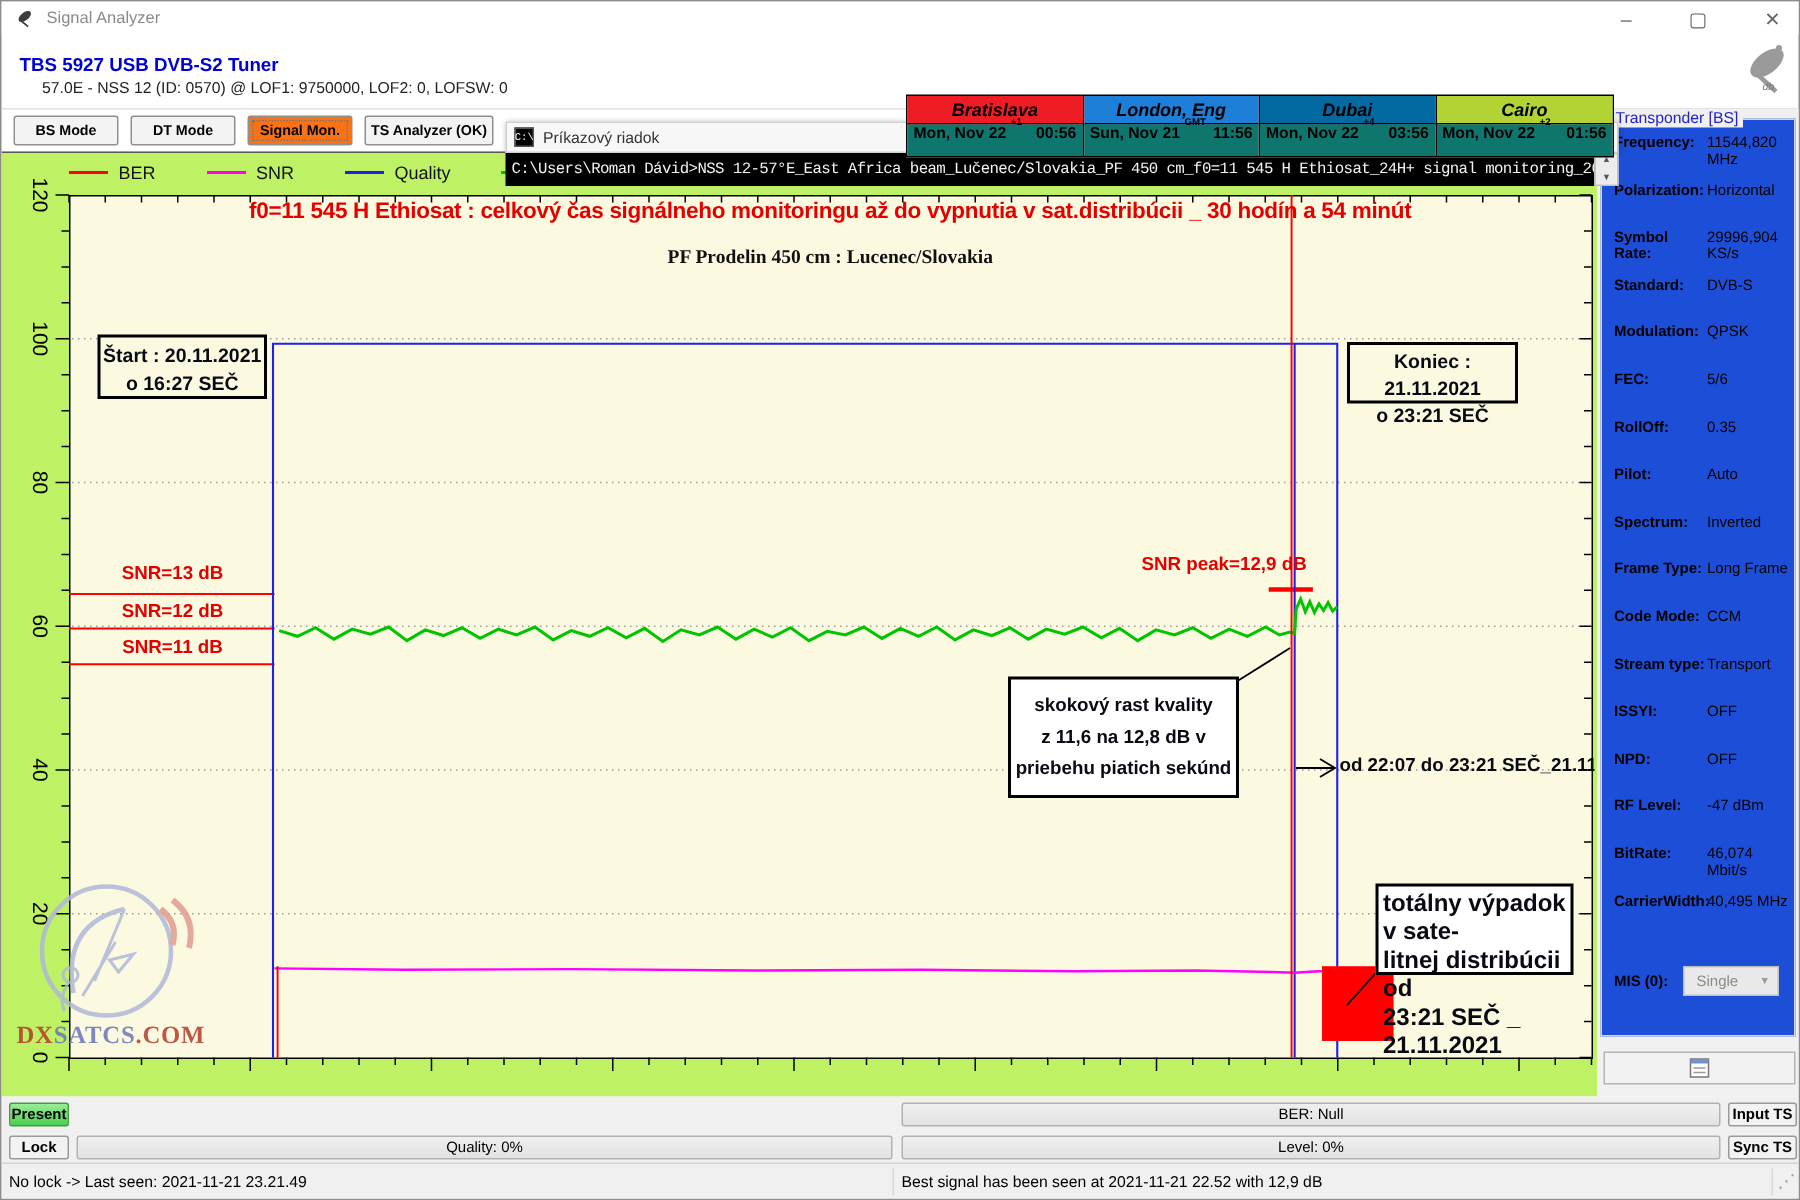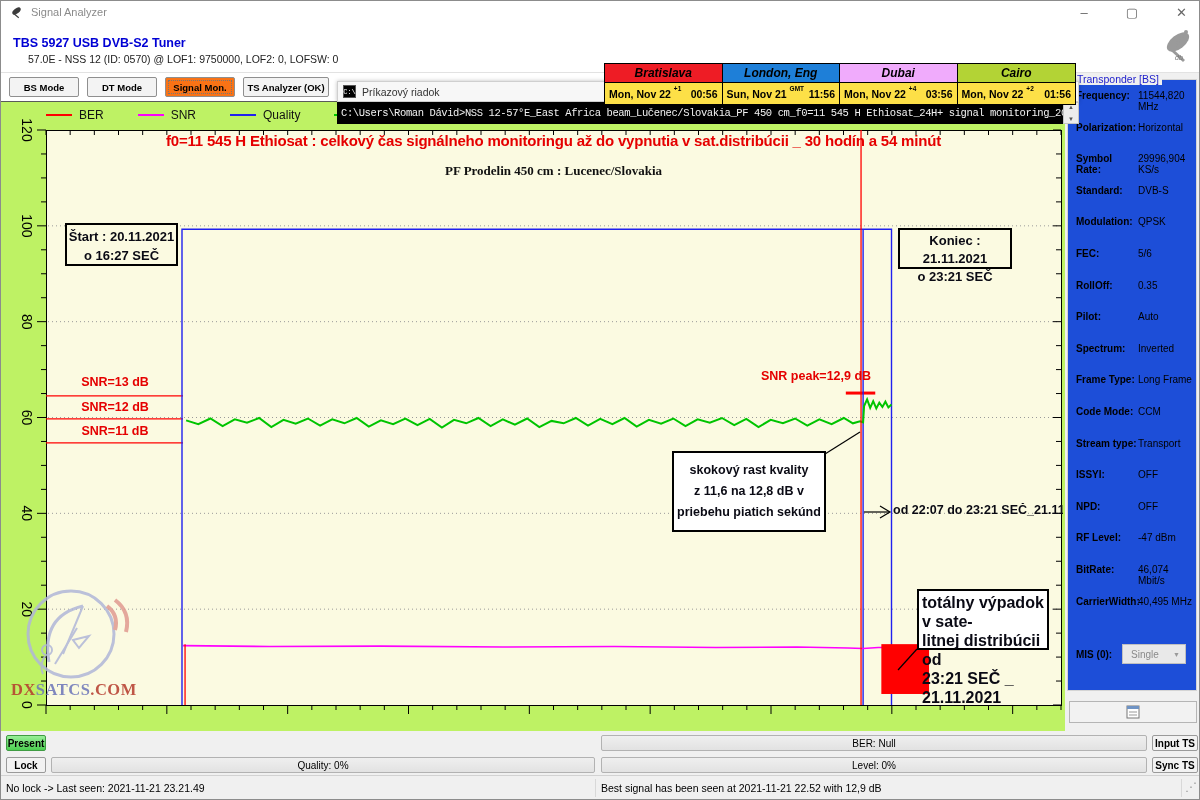--- a/index.html
+++ b/index.html
@@ -48,21 +48,21 @@
 
   .watermark{position:absolute;left:10px;top:486px;width:155px;height:118px;opacity:.85}
   .wm-text{position:absolute;left:0;top:92px;width:150px;font-family:"Liberation Serif",serif;font-weight:bold;font-size:16.5px;letter-spacing:.5px}
   .wm-red{color:#b53a2c}.wm-blue{color:#6b74b8}
 
   
   #clocks{position:absolute;left:603px;top:62px;width:472px;height:42px;display:flex;z-index:30;border:1px solid #000;background:#fff}
   .clock-col{width:118px;border-right:1px solid #000;display:flex;flex-direction:column}
   .clock-col:last-child{border-right:none}
   .clock-head{height:19px;border-bottom:1px solid #000;text-align:center;font-size:12px;font-weight:bold;font-style:italic;color:#000;line-height:19px}
-  .clock-body{flex:1;display:flex;align-items:center;background:#fde047;padding:0 4px;position:relative}
+  .clock-body{flex:1;display:flex;background:#0f766e;padding:0 4px;position:relative}
   .c-date{font-size:10.5px;font-weight:bold}
   .c-off{font-size:6.5px;font-weight:bold;position:relative;top:-5px;margin-left:3px}
   .c-time{font-size:10.5px;font-weight:bold;margin-left:auto}
 
   
   #cmd-title{position:absolute;left:336px;top:80px;width:742px;height:21px;background:#f7f7f7;border:1px solid #cfcfcf;
              display:flex;align-items:center;z-index:20;box-shadow:0 0 4px rgba(0,0,0,.25)}
   .cmd-ico{margin-left:5px;width:13px;height:13px;background:#000;color:#fff;font-size:7px;font-family:"Liberation Mono",monospace;
            display:flex;align-items:center;justify-content:center;border:1px solid #555}
   .cmd-txt{margin-left:6px;font-size:10.5px;color:#333}
@@ -379,21 +379,21 @@
   </div>
     <div class="clock-col">
     <div class="clock-head" style="background: rgb(30, 127, 216);">London, Eng</div>
     <div class="clock-body">
       <span class="c-date">Sun, Nov 21</span>
       <span class="c-off">GMT</span>
       <span class="c-time">11:56</span>
     </div>
   </div>
     <div class="clock-col">
-    <div class="clock-head" style="background: #f0abfc;">Dubai</div>
+    <div class="clock-head" style="background: #0369a1;">Dubai</div>
     <div class="clock-body">
       <span class="c-date">Mon, Nov 22</span>
       <span class="c-off">+4</span>
       <span class="c-time">03:56</span>
     </div>
   </div>
     <div class="clock-col">
     <div class="clock-head" style="background: rgb(179, 211, 53);">Cairo</div>
     <div class="clock-body">
       <span class="c-date">Mon, Nov 22</span>

